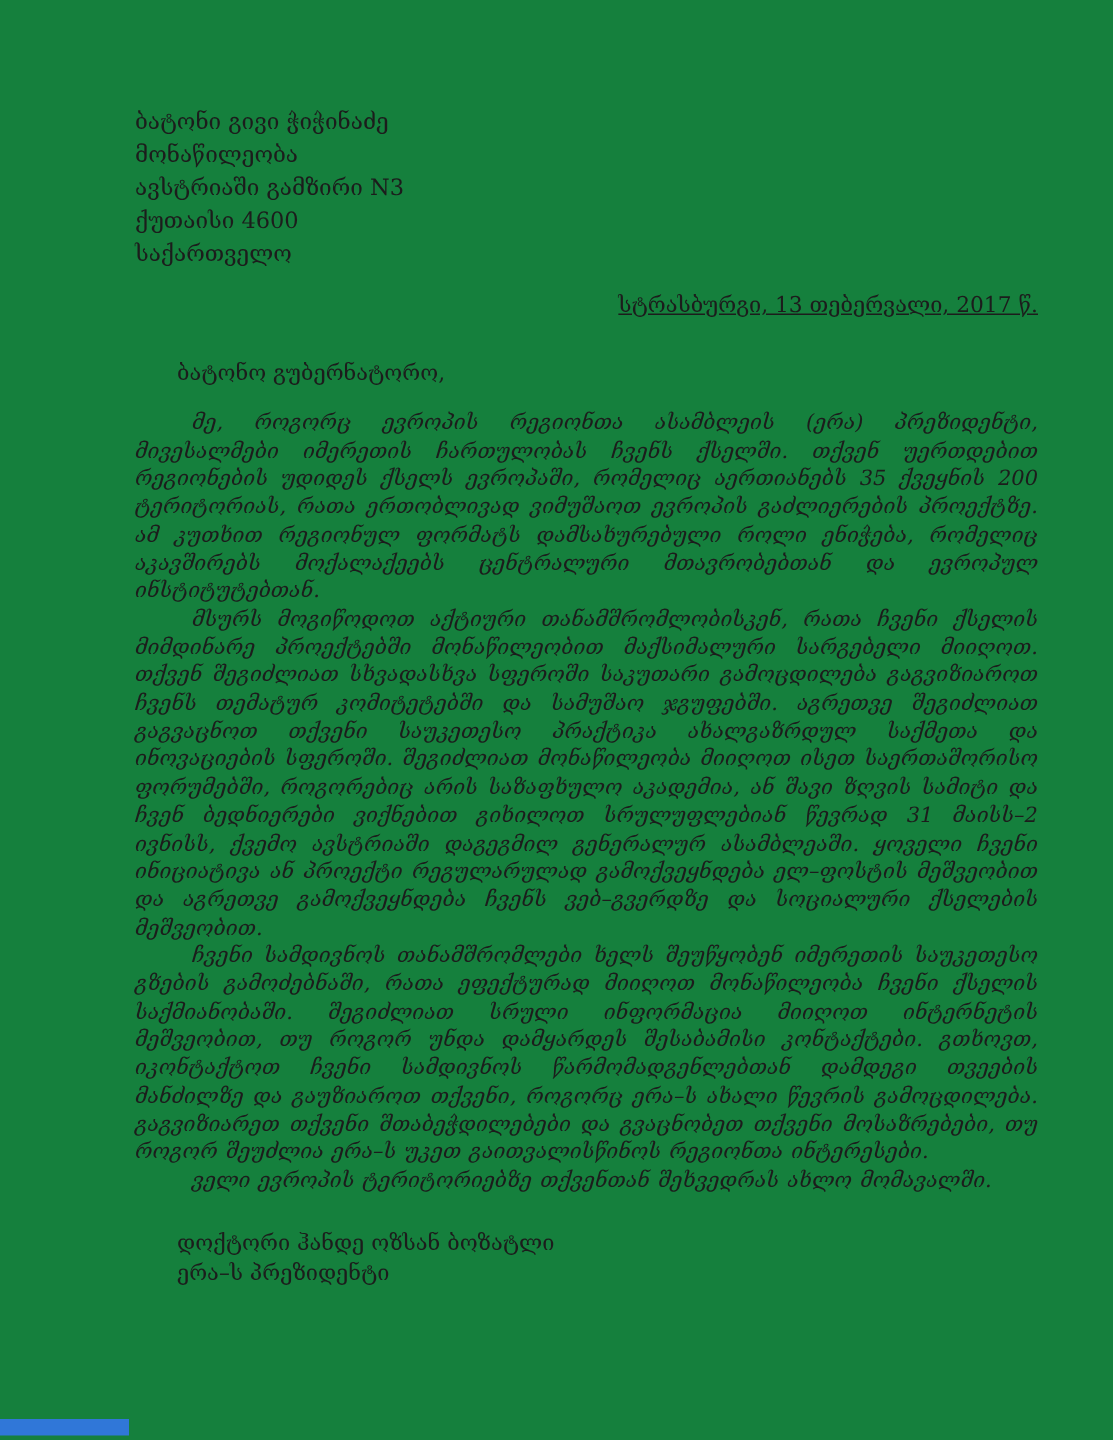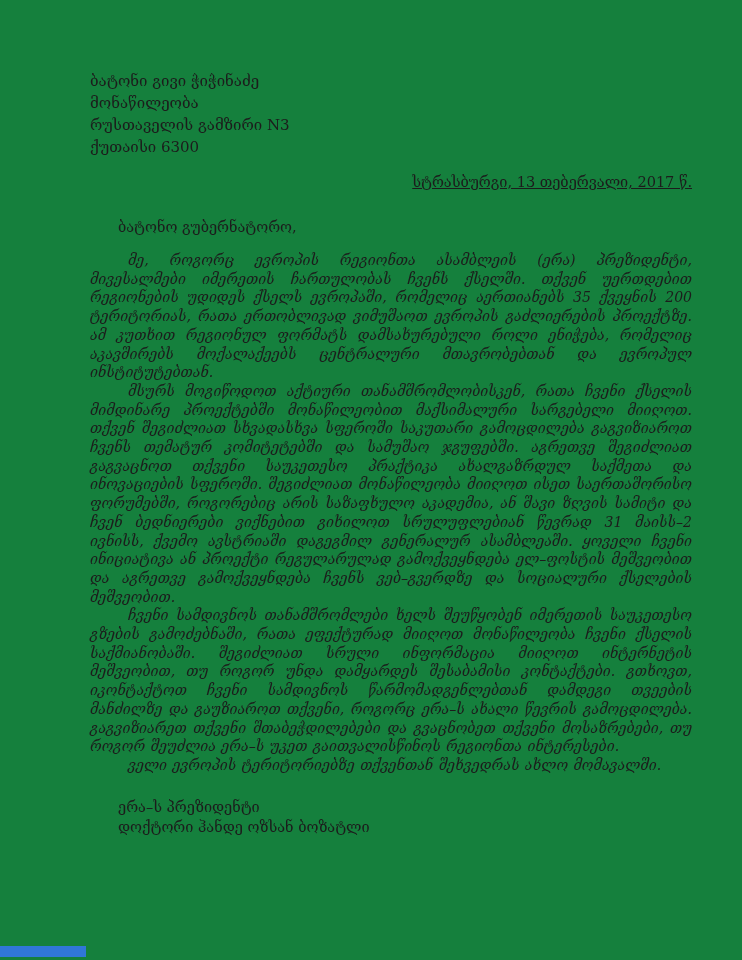--- a/index.html
+++ b/index.html
@@ -72,36 +72,37 @@
 </style>
 </head>
 <body style="color: rgb(28, 28, 28); background: rgb(255, 255, 255);">
 
 <div class="page">
   <div class="content">
 
     <div class="recipient-block">
       <div class="addr-line">ბატონი გივი ჭიჭინაძე</div>
       <div class="addr-line">მონაწილეობა</div>
-      <div class="addr-line">რუსთაველის გამზირი N3</div>
-      <div class="addr-line">ქუთაისი 6300</div>
+      <div class="addr-line">ავსტრიაში გამზირი N3</div>
+      <div class="addr-line">ქუთაისი 4600</div>
+      <div class="addr-line">საქართველო</div>
     </div>
 
     <div class="date-line">სტრასბურგი, 13 თებერვალი, 2017 წ.</div>
 
     <div class="salutation">ბატონო გუბერნატორო,</div>
 
     <div class="body-block">
       <p class="para">მე, როგორც ევროპის რეგიონთა ასამბლეის (ერა) პრეზიდენტი, მივესალმები იმერეთის ჩართულობას ჩვენს ქსელში. თქვენ უერთდებით რეგიონების უდიდეს ქსელს ევროპაში, რომელიც აერთიანებს 35 ქვეყნის 200 ტერიტორიას, რათა ერთობლივად ვიმუშაოთ ევროპის გაძლიერების პროექტზე. ამ კუთხით რეგიონულ ფორმატს დამსახურებული როლი ენიჭება, რომელიც აკავშირებს მოქალაქეებს ცენტრალური მთავრობებთან და ევროპულ ინსტიტუტებთან.</p>
       <p class="para">მსურს მოგიწოდოთ აქტიური თანამშრომლობისკენ, რათა ჩვენი ქსელის მიმდინარე პროექტებში მონაწილეობით მაქსიმალური სარგებელი მიიღოთ. თქვენ შეგიძლიათ სხვადასხვა სფეროში საკუთარი გამოცდილება გაგვიზიაროთ ჩვენს თემატურ კომიტეტებში და სამუშაო ჯგუფებში. აგრეთვე შეგიძლიათ გაგვაცნოთ თქვენი საუკეთესო პრაქტიკა ახალგაზრდულ საქმეთა და ინოვაციების სფეროში. შეგიძლიათ მონაწილეობა მიიღოთ ისეთ საერთაშორისო ფორუმებში, როგორებიც არის საზაფხულო აკადემია, ან შავი ზღვის სამიტი და ჩვენ ბედნიერები ვიქნებით გიხილოთ სრულუფლებიან წევრად 31 მაისს–2 ივნისს, ქვემო ავსტრიაში დაგეგმილ გენერალურ ასამბლეაში. ყოველი ჩვენი ინიციატივა ან პროექტი რეგულარულად გამოქვეყნდება ელ–ფოსტის მეშვეობით და აგრეთვე გამოქვეყნდება ჩვენს ვებ–გვერდზე და სოციალური ქსელების მეშვეობით.</p>
       <p class="para">ჩვენი სამდივნოს თანამშრომლები ხელს შეუწყობენ იმერეთის საუკეთესო გზების გამოძებნაში, რათა ეფექტურად მიიღოთ მონაწილეობა ჩვენი ქსელის საქმიანობაში. შეგიძლიათ სრული ინფორმაცია მიიღოთ ინტერნეტის მეშვეობით, თუ როგორ უნდა დამყარდეს შესაბამისი კონტაქტები. გთხოვთ, იკონტაქტოთ ჩვენი სამდივნოს წარმომადგენლებთან დამდეგი თვეების მანძილზე და გაუზიაროთ თქვენი, როგორც ერა–ს ახალი წევრის გამოცდილება. გაგვიზიარეთ თქვენი შთაბეჭდილებები და გვაცნობეთ თქვენი მოსაზრებები, თუ როგორ შეუძლია ერა–ს უკეთ გაითვალისწინოს რეგიონთა ინტერესები.</p>
       <p class="para">ველი ევროპის ტერიტორიებზე თქვენთან შეხვედრას ახლო მომავალში.</p>
     </div>
 
     <div class="signature-block">
+      <div>დოქტორი ჰანდე ოზსან ბოზატლი</div>
       <div>ერა–ს პრეზიდენტი</div>
-      <div>დოქტორი ჰანდე ოზსან ბოზატლი</div>
     </div>
 
   </div>
 
   <div class="accent-bar" style="background: rgb(48, 119, 216);"></div>
 </div>
 
 </body></html>

